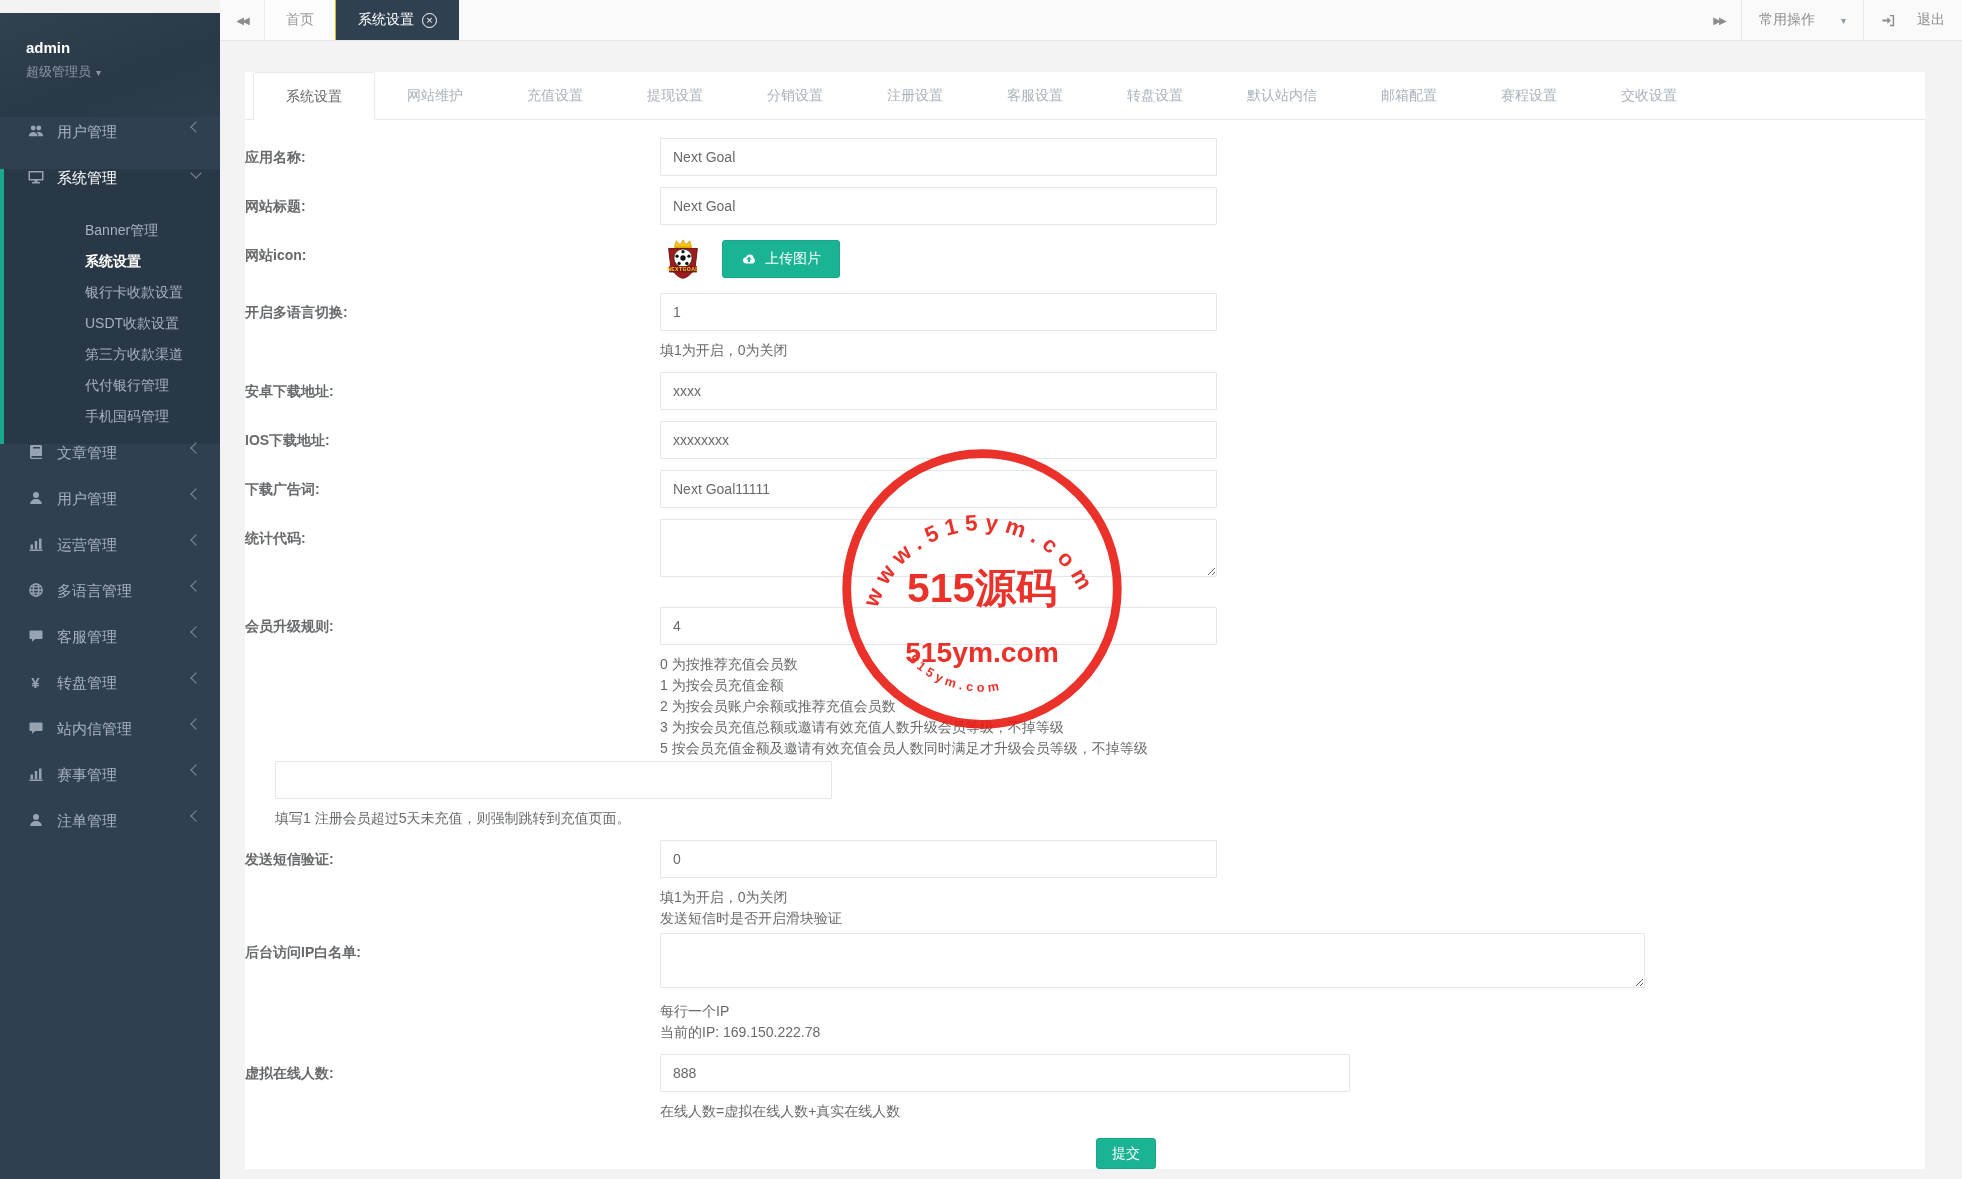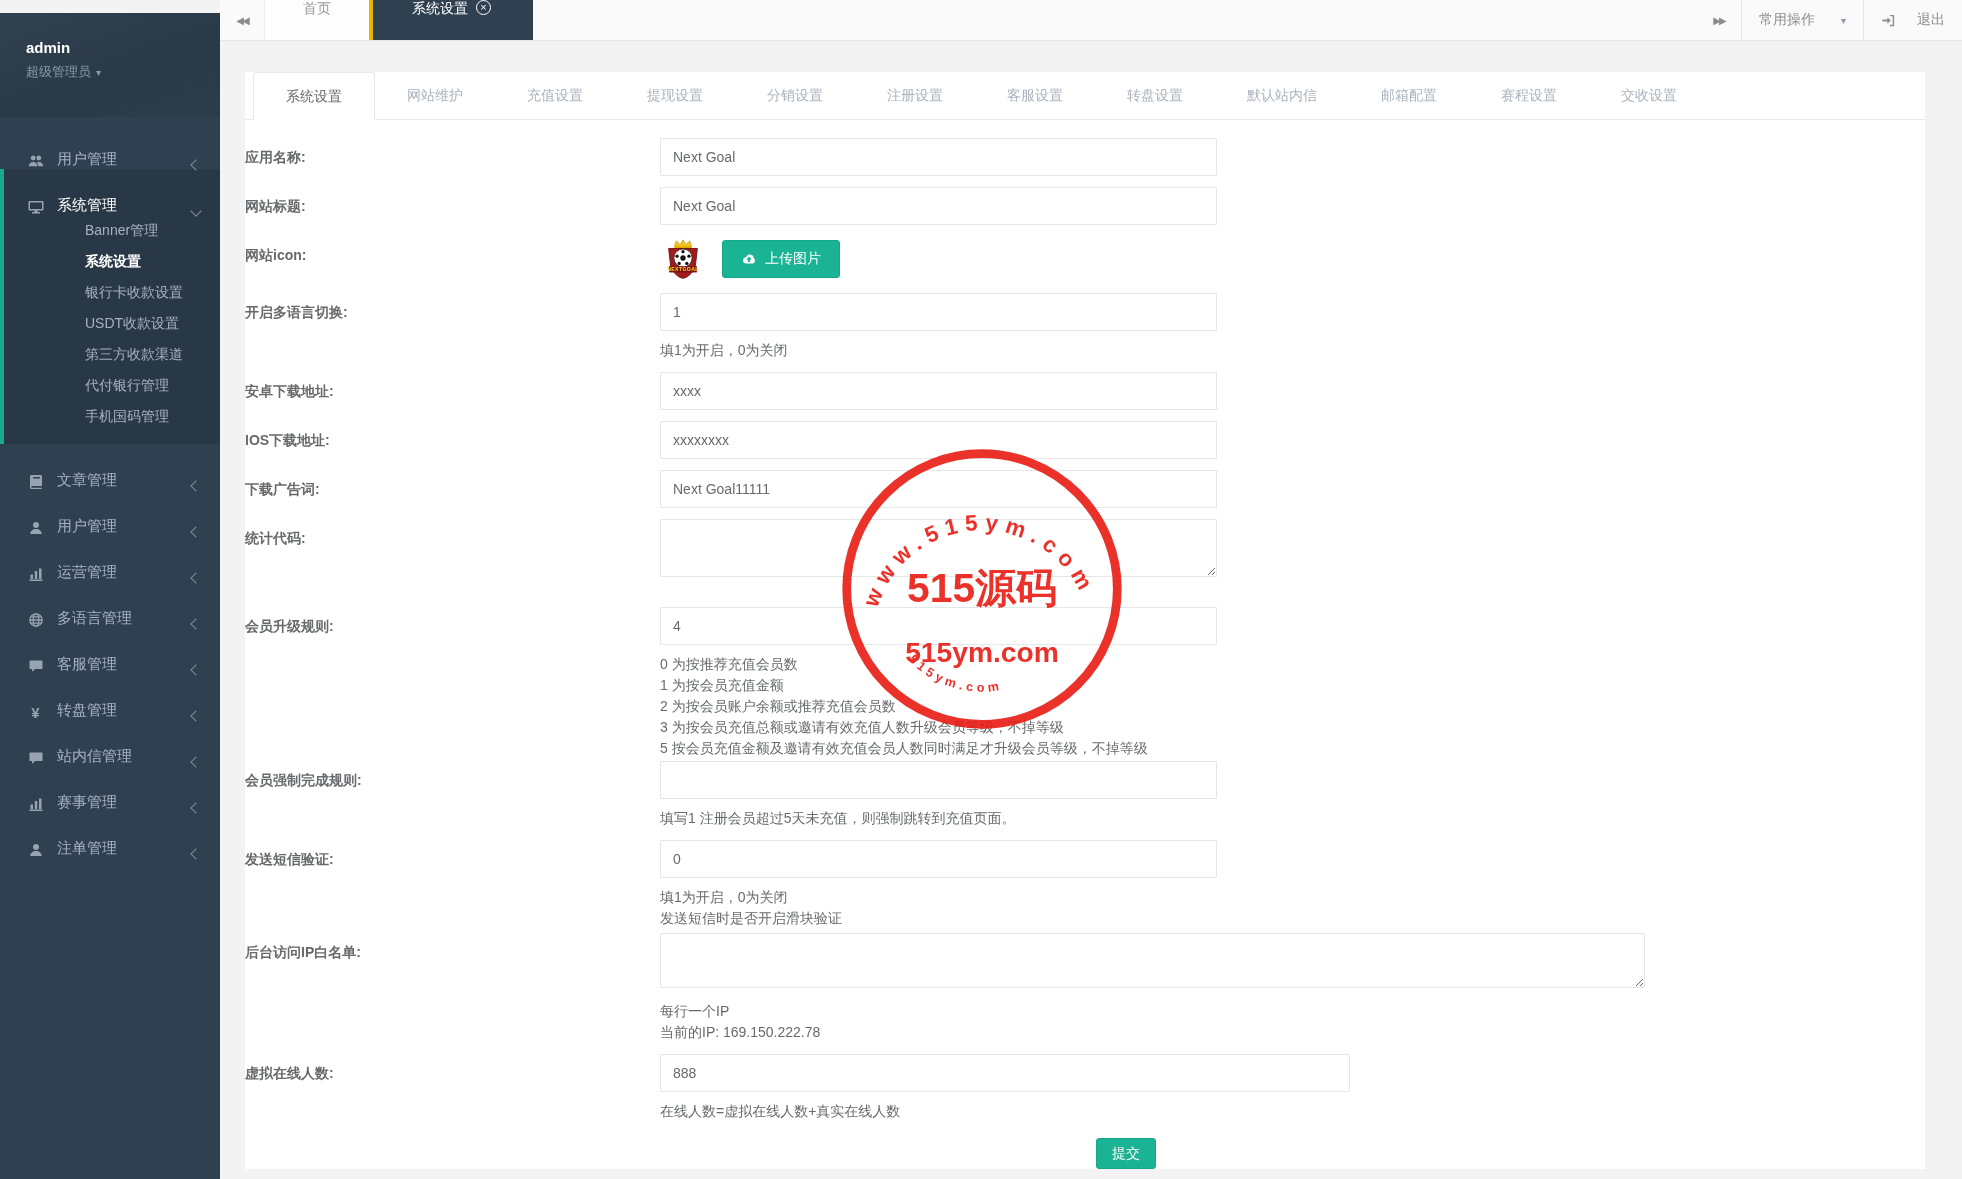--- a/index.html
+++ b/index.html
@@ -6,39 +6,39 @@
   body{width:1962px;height:1179px;font-family:"Liberation Sans","DejaVu Sans",sans-serif;}
   .app{position:relative;width:1962px;height:1179px;overflow:hidden;background:#f3f3f4;}
 
   
   .sidebar{position:absolute;left:0;top:13px;width:220px;height:1179px;background:#2f4050;color:#a7b1c2;z-index:3;}
   .profile{height:104px;box-sizing:border-box;padding:26px 0 0 26px;background:linear-gradient(160deg,#31414f 0%,#2a3947 60%,#2e3d4b 100%);}
   .pname{color:#fff;font-weight:bold;font-size:15px;}
   .prole{color:#8b98a7;font-size:13px;margin-top:7px;cursor:pointer;}
   .caret{font-size:10px;margin-left:5px;color:#8b98a7;}
   .menu{padding-top:6px;}
-  .item{height:46px;display:flex;align-items:flex-end;padding:0 20px 0 26px;font-size:15px;color:#a7b1c2;cursor:pointer;}
+  .item{height:46px;display:flex;align-items:flex-start;padding:0 20px 0 26px;font-size:15px;color:#a7b1c2;cursor:pointer;}
   .item .micon{width:19px;height:16px;margin-right:12px;display:flex;align-items:center;justify-content:center;color:#97a3b1;}
   .item .micon svg{width:16px;height:16px;}
   .item .lbl{flex:1;}
   .yen{font-weight:bold;font-size:15px;color:#97a3b1;}
   .chev{display:inline-block;width:7px;height:7px;border-right:1.6px solid #7f8b99;border-bottom:1.6px solid #7f8b99;}
   .chev.left{transform:rotate(135deg);}
   .chev.down{transform:rotate(45deg);}
   .section.expanded{background:#293846;border-left:4px solid #19aa8d;}
   .section.expanded .item{padding-left:22px;}
   .section.expanded .item .lbl{color:#ffffff;}
   .sub{padding-bottom:12px;margin-left:28px;}
   .sitem{height:31px;line-height:31px;padding-left:53px;font-size:14px;color:#a7b1c2;cursor:pointer;}
   .sitem.active{color:#fff;font-weight:bold;}
 
   
   .topbar{position:absolute;left:220px;top:0;right:0;height:40px;background:#fafafa;border-bottom:1px solid #e4e6e8;display:flex;align-items:stretch;z-index:2;}
   .tb-ctrl{width:44px;display:flex;align-items:center;justify-content:center;color:#8c8c8c;font-size:10px;letter-spacing:-2px;cursor:pointer;}
-  .ttab{display:flex;align-items:flex-start;gap:8px;padding:0 38px;font-size:14px;color:#9b9b9b;background:#fdfdfd;border-left:1px solid #ececec;border-right:4px solid #eab308;cursor:pointer;}
+  .ttab{display:flex;align-items:center;gap:8px;padding:0 21px;font-size:14px;color:#9b9b9b;background:#fdfdfd;border-left:1px solid #ececec;border-right:1px solid #eab308;cursor:pointer;}
   .ttab.active{background:#2f4050;color:#fff;border-color:#2f4050;}
   .tclose{width:15px;height:15px;border:1px solid #fff;border-radius:50%;font-size:11px;line-height:13px;text-align:center;display:inline-block;box-sizing:border-box;}
   .tb-right{margin-left:auto;display:flex;align-items:stretch;}
   .tb-sep{width:1px;background:#e4e6e8;}
   .tb-item{display:flex;align-items:center;gap:21px;padding:0 17px;color:#8c8c8c;font-size:14px;cursor:pointer;}
   .tb-item svg{width:15px;height:15px;}
 
   
   .card{position:absolute;left:245px;top:72px;width:1680px;height:1097px;background:#fff;z-index:1;}
   .ctabs{display:flex;align-items:stretch;padding-left:8px;height:47px;border-bottom:1px solid #e7eaec;}
@@ -360,21 +360,20 @@
             <div>0 为按推荐充值会员数</div>
             <div>1 为按会员充值金额</div>
             <div>2 为按会员账户余额或推荐充值会员数</div>
             <div>3 为按会员充值总额或邀请有效充值人数升级会员等级，不掉等级</div>
             <div>5 按会员充值金额及邀请有效充值会员人数同时满足才升级会员等级，不掉等级</div>
           </div>
         </div>
       </div>
 
       <div class="frow">
-        <label class="flabel">会员强制完成规则:</label>
         <div class="fctl">
           <input class="finput" type="text" value="" style="">
           <div class="fhelp">
               <div>填写1 注册会员超过5天未充值，则强制跳转到充值页面。</div>
             </div>
         </div>
       </div>
 
       <div class="frow mb4">
         <label class="flabel">发送短信验证:</label>

